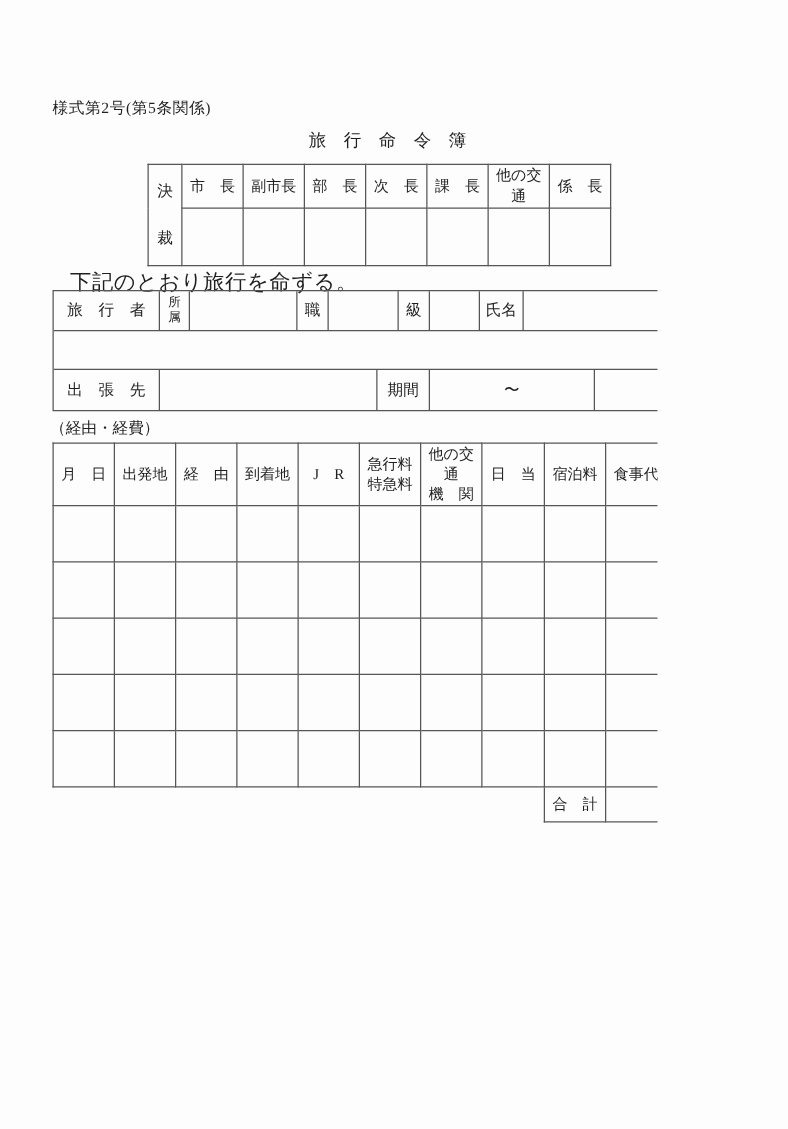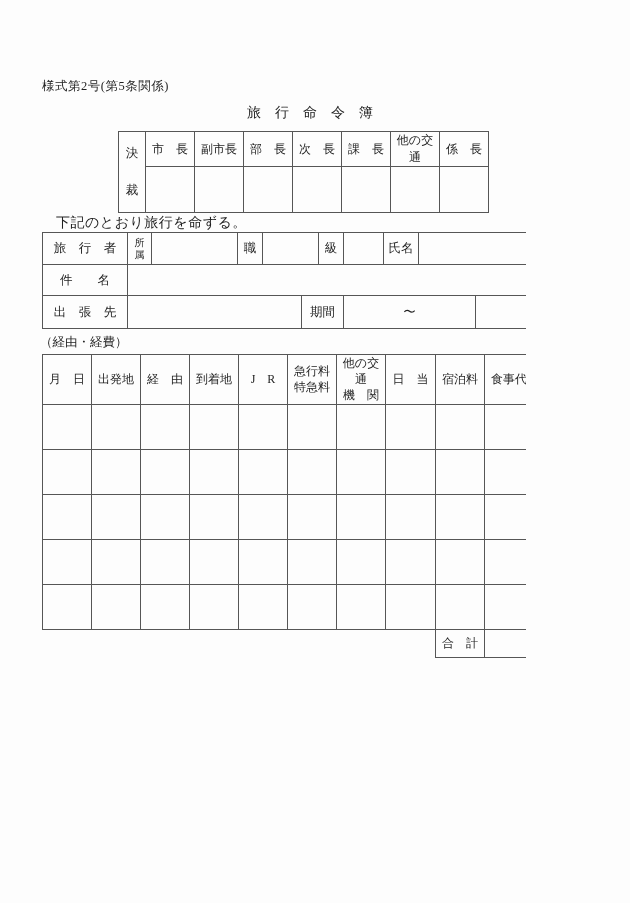--- a/index.html
+++ b/index.html
@@ -6,21 +6,21 @@
   body {
     width:630px; height:903px;
     background:#fdfdfd;
     font-family:"Liberation Serif","DejaVu Serif",serif;
     color:#1f1f1f;
   }
   .page { position:relative; width:526px; height:903px; overflow:hidden; }
 
   .form-note { position:absolute; left:42px; top:78px; font-size:12.5px; letter-spacing:.5px; }
   .doc-title { position:absolute; left:0; top:104px; width:620px; text-align:center; font-size:14px;font-family:Liberation Mono, monospace; }
-  .order-text { position:absolute; left:56px; top:214px; font-size:14px; letter-spacing:.5px; }
+  .order-text { position:absolute; left:56px; top:214px; font-size:17px; letter-spacing:.5px; }
   .route-note { position:absolute; left:40px; top:334px; font-size:12.5px; }
 
   
   .approval-table {
     position:absolute; left:118px; top:131px;
     border-collapse:collapse; table-layout:fixed;
   }
   .approval-table td { border:1px solid #565656; padding:0; text-align:center; font-size:12px; }
   .approval-table tr.ap-head td { height:17px; }
   .approval-table tr.ap-body td { height:45px; }
@@ -107,21 +107,20 @@
 属</div>
       <div class="tcell" style="width:86px"></div>
       <div class="tcell" style="width:25px">職</div>
       <div class="tcell" style="width:56px"></div>
       <div class="tcell" style="width:25px">級</div>
       <div class="tcell" style="width:40px"></div>
       <div class="tcell" style="width:35px">氏名</div>
       <div class="tcell grow"></div>
     </div>
     <div class="trow" style="height:30px">
-      <div class="tcell" style="width:84px">件　　名</div>
       <div class="tcell grow"></div>
     </div>
     <div class="trow" style="height:32px">
       <div class="tcell" style="width:84px">出　張　先</div>
       <div class="tcell" style="width:174px"></div>
       <div class="tcell" style="width:42px">期間</div>
       <div class="tcell" style="width:132px">〜</div>
       <div class="tcell grow"></div>
     </div>
   </div>

